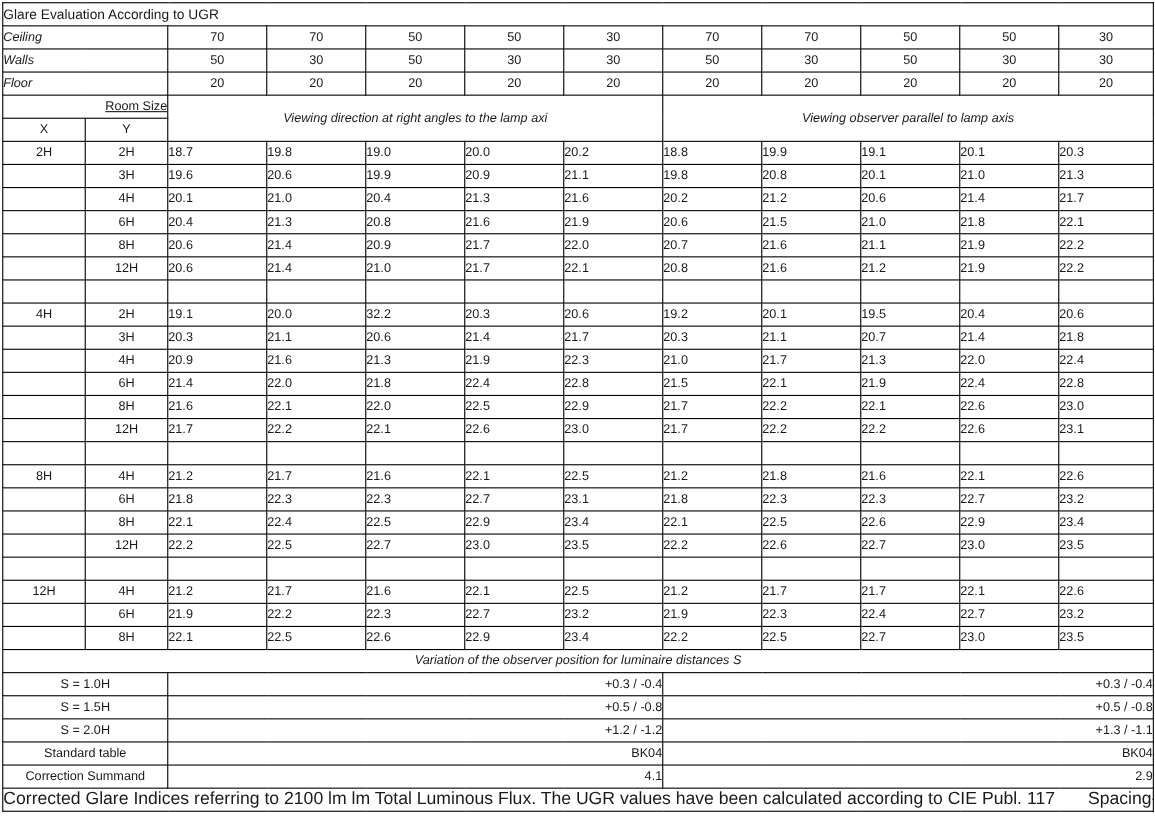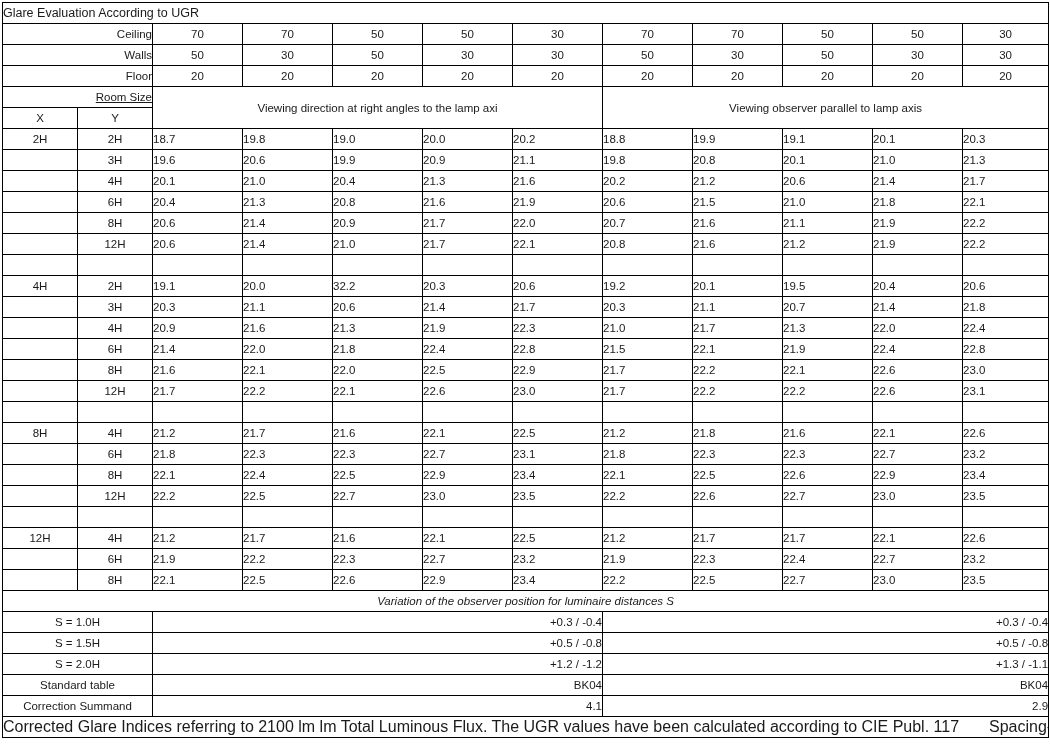--- a/index.html
+++ b/index.html
@@ -35,34 +35,36 @@
     overflow: hidden;
     white-space: nowrap;
   }
   .title-cell {
     font-weight: bold;
     font-size: 12.5px;
     text-align: left;
     padding-left: 6px;
   }
   .lbl {
-    text-align: right;
+    text-align: left;
     padding-left: 6px;
+    font-style: italic;
   }
   .val {
     text-align: center;
     padding-left: 10px;
   }
   .ctr { text-align: right; }
   
   .nb-top { border-top: none; }
   .nb-bot { border-bottom: none; }
   .nb-all-h { border-top: none; border-bottom: none; }
   .hdr-span {
     text-align: center;
+    font-style: italic;
   }
   .roomsize-hdr {
     text-align: right;
     text-decoration: underline;
   }
   .idx-x, .idx-y {
     text-align: center;
   }
   .data-cell {
     text-align: left;

